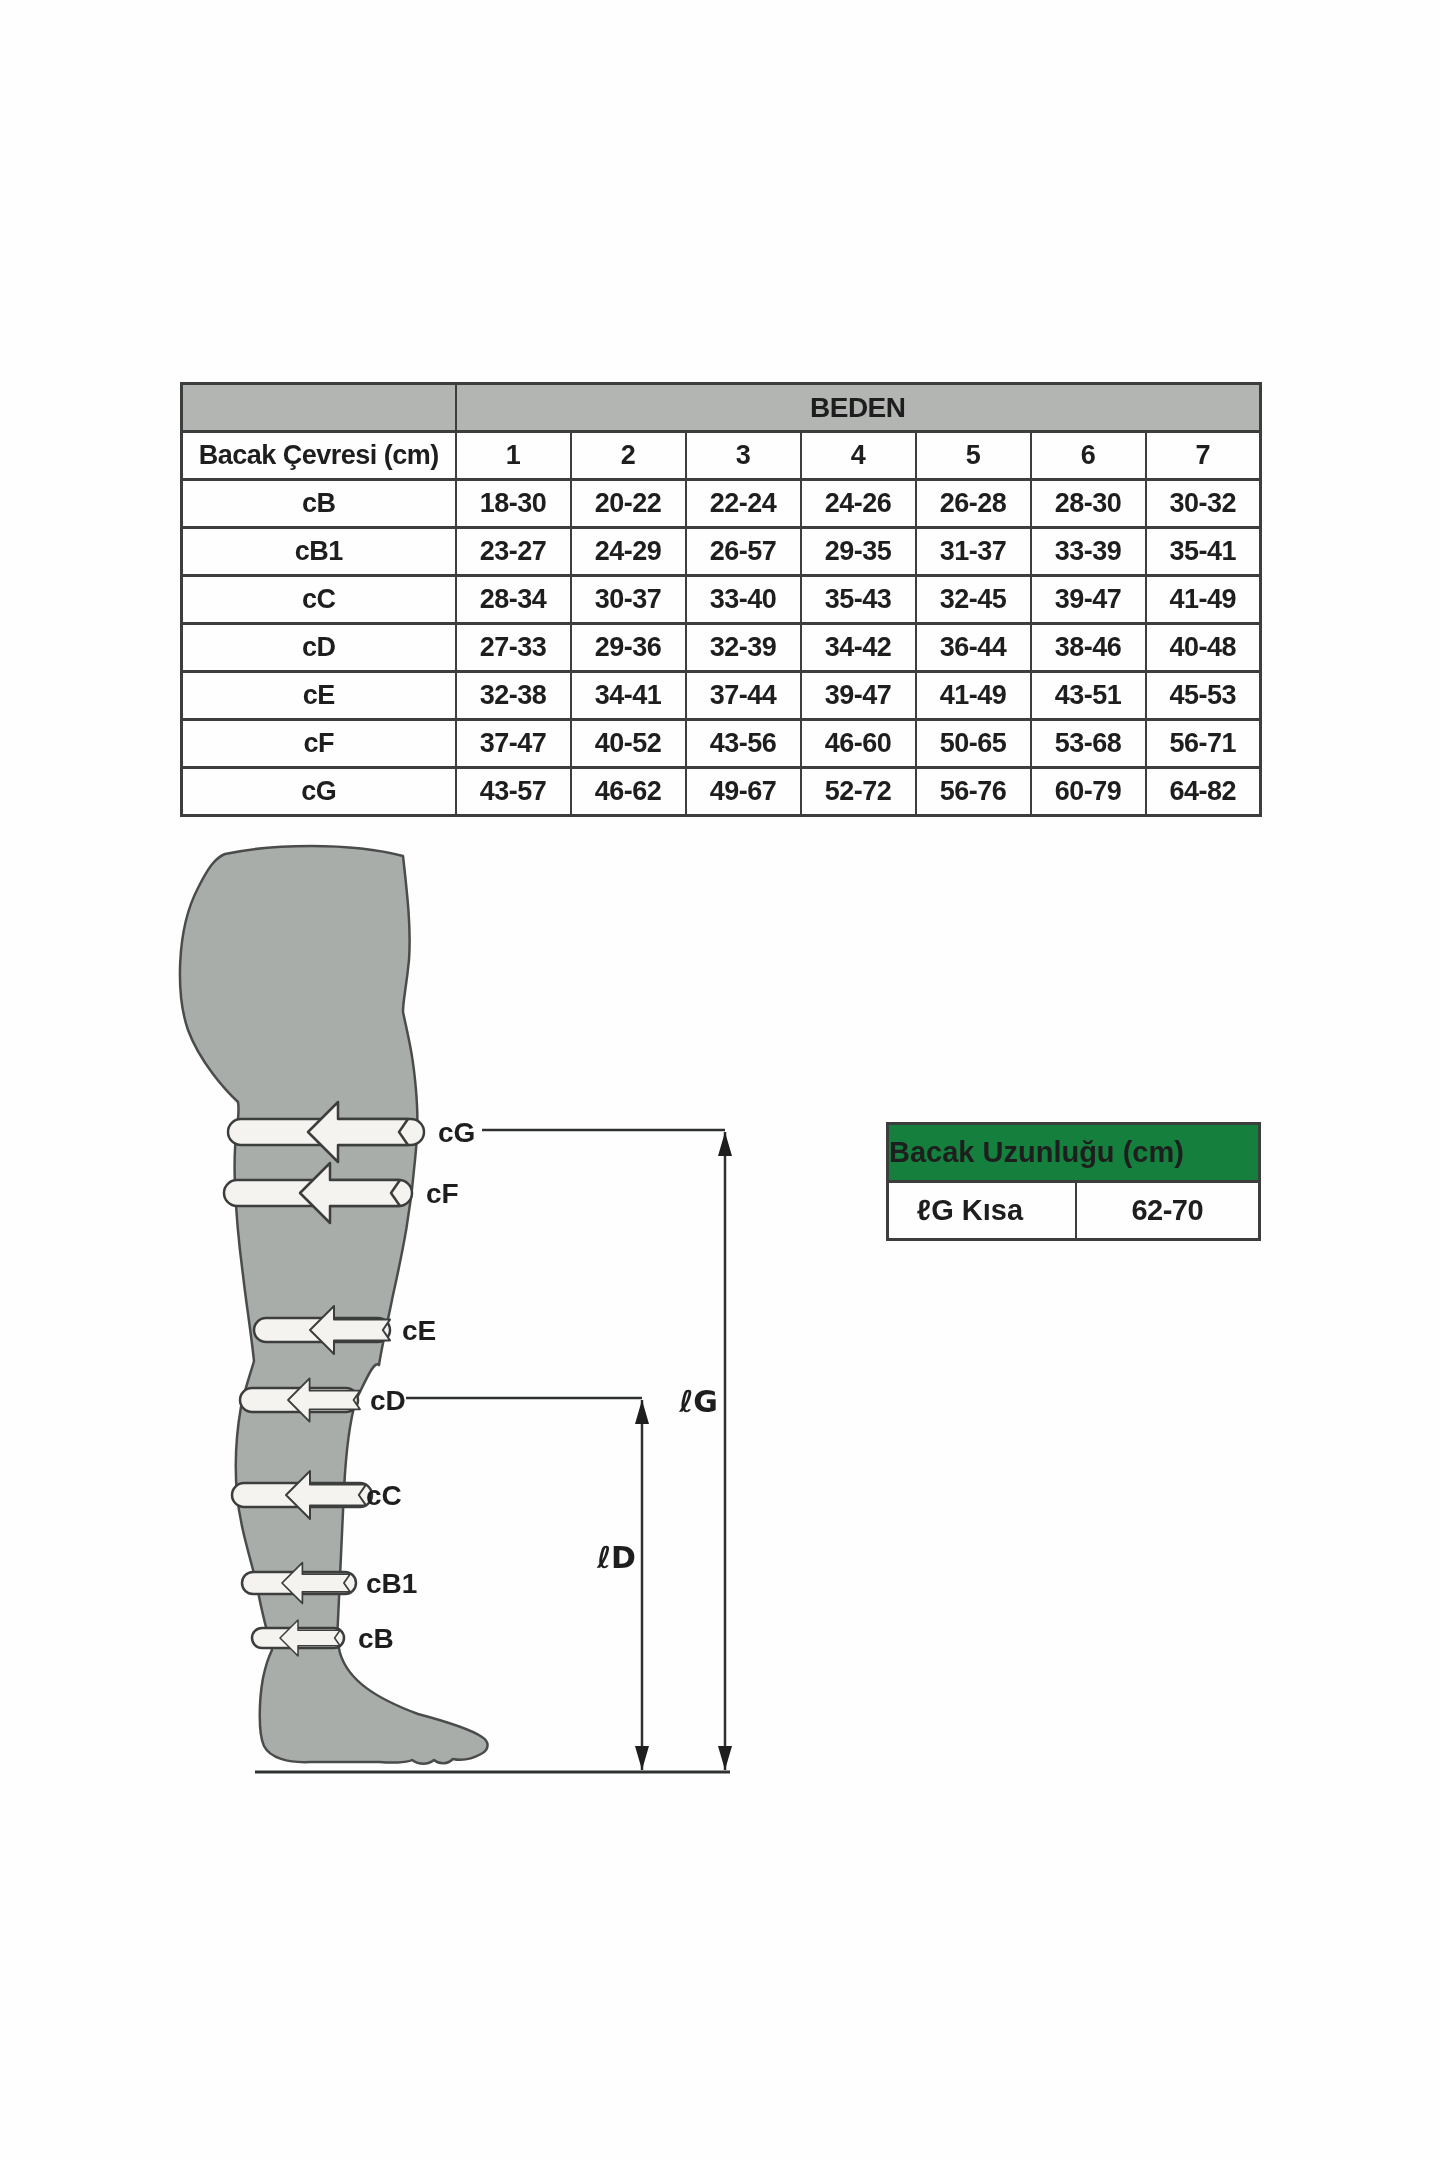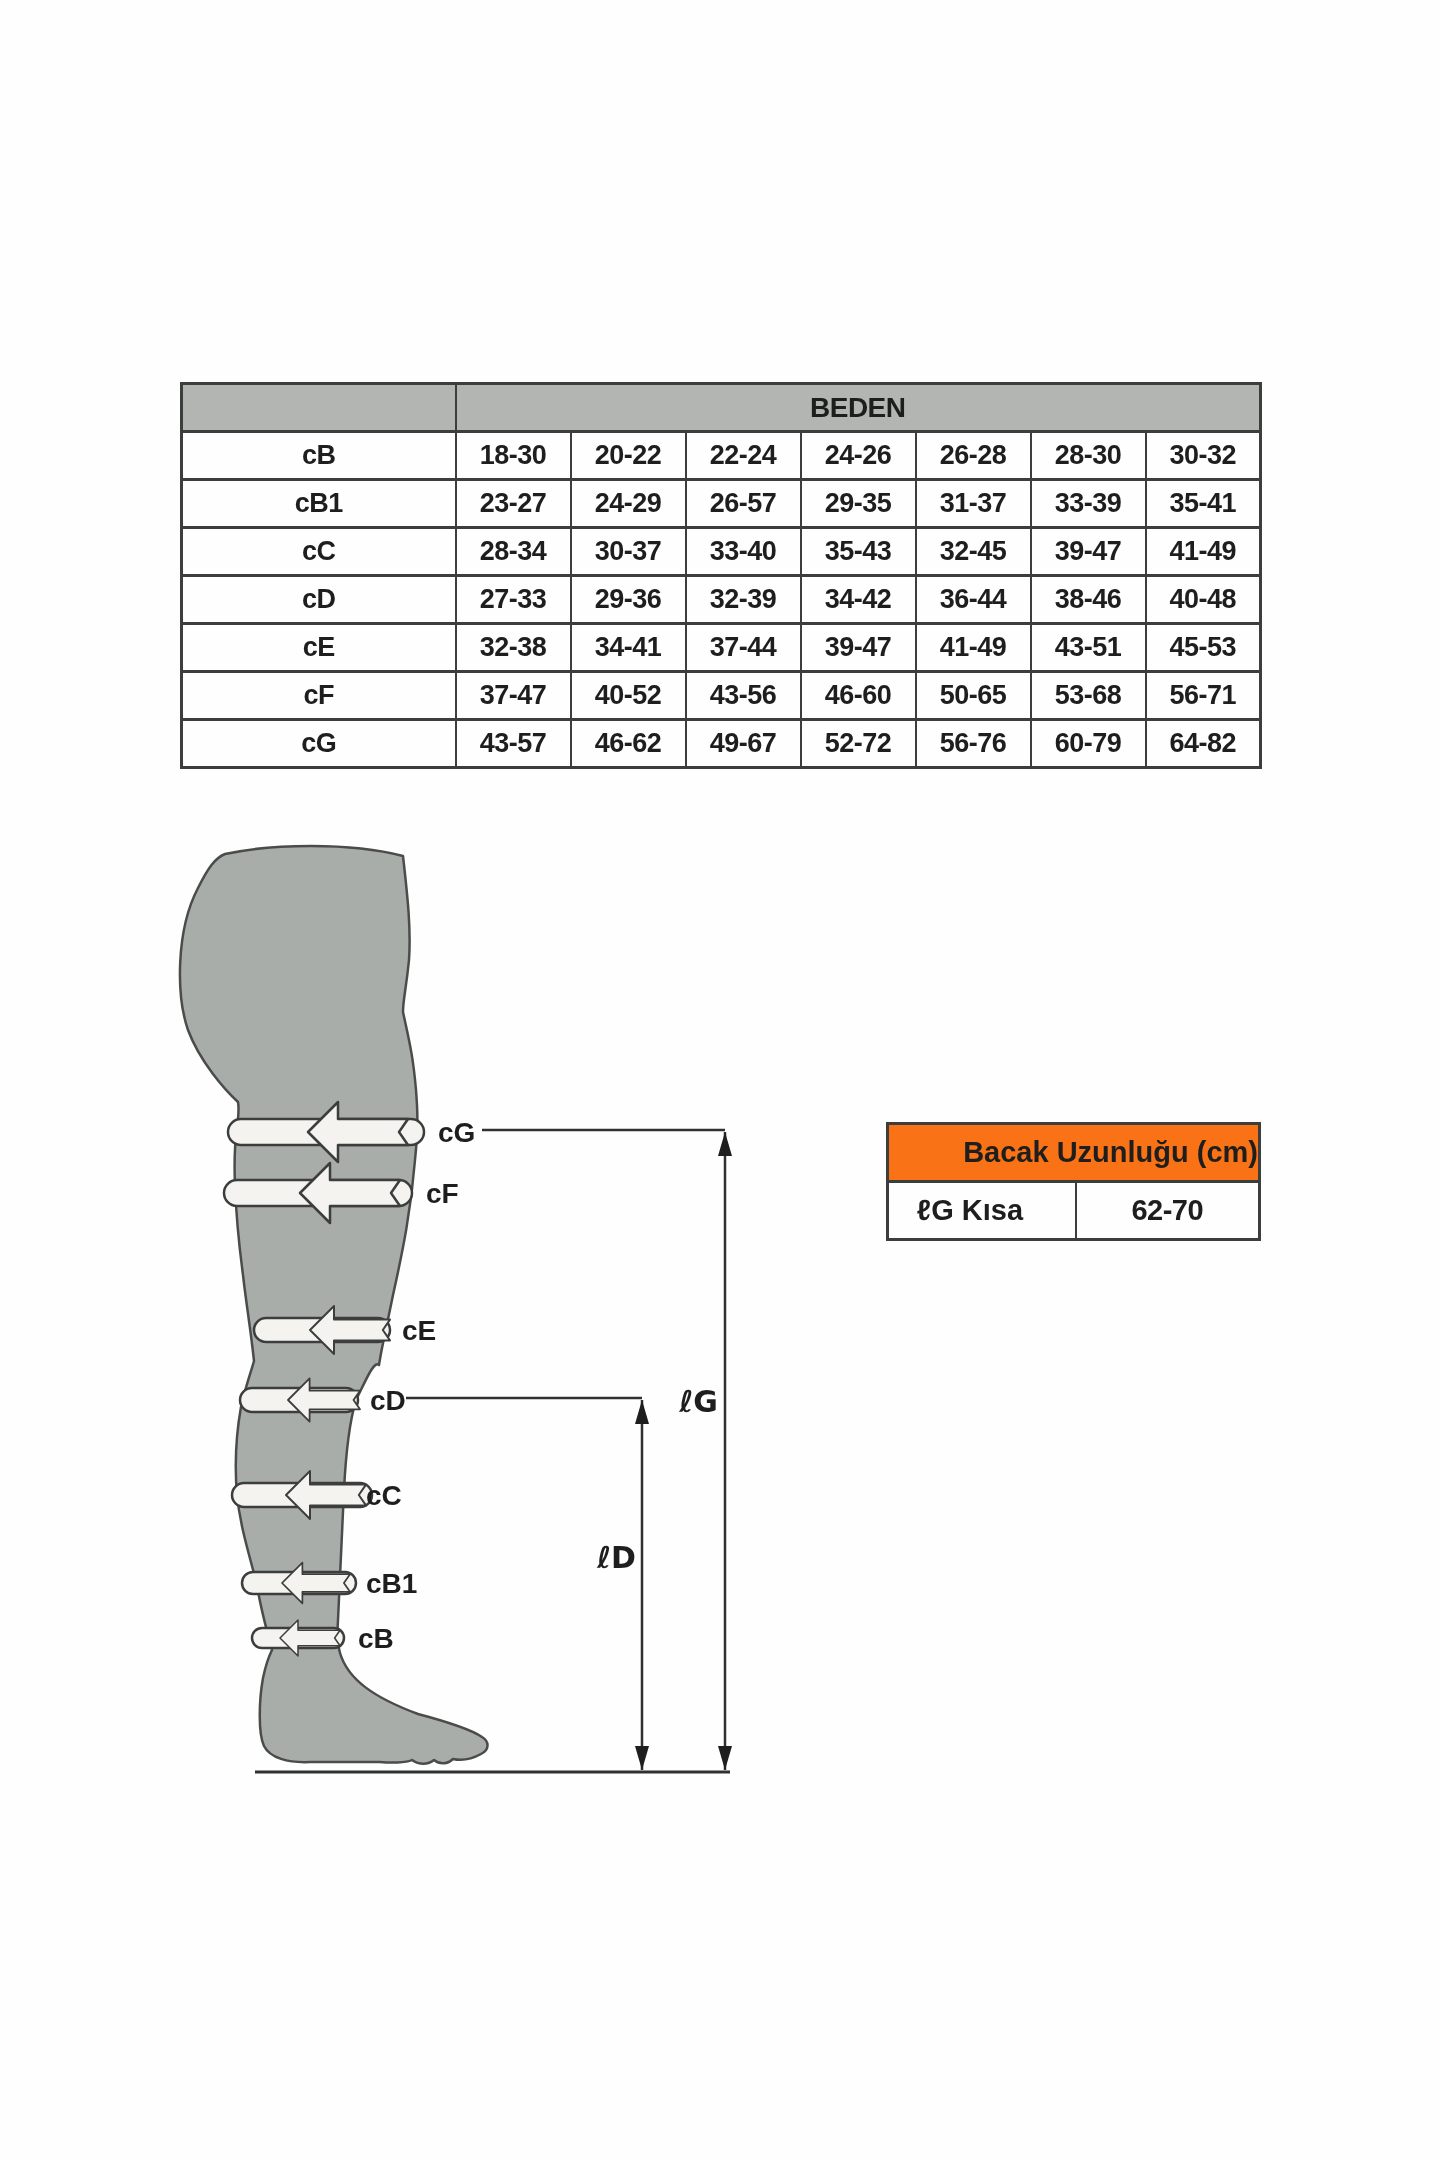--- a/index.html
+++ b/index.html
@@ -19,21 +19,21 @@
   .size-table .grey{background:#b3b5b3;}
   .size-table .beden{font-size:28px;}
 
   
   .len-table{position:absolute;left:886px;top:1122px;width:372px;border:3px solid #3c3e3d;}
   .len-table th,.len-table td{
     border-left:2px solid #3c3e3d;border-right:2px solid #3c3e3d;
     border-top:3px solid #3c3e3d;border-bottom:3px solid #3c3e3d;
     height:55px;vertical-align:middle;font-weight:700;font-size:29px;padding:0;white-space:nowrap;
   }
-  .len-table .grey{background:#f97316;text-align:right;font-size:29px;}
+  .len-table .grey{background:#15803d;text-align:left;font-size:29px;}
   .len-table .lbl{text-align:left;padding-left:28px;}
   .len-table .val{text-align:center;letter-spacing:-0.5px;}
 
   
   .leg-svg{position:absolute;left:160px;top:840px;width:600px;height:960px;}
   .leg-outline{fill:#a9adaa;stroke:#4a4c4b;stroke-width:2.5;stroke-linejoin:round;}
   .band{fill:#f4f3f0;stroke:#3c3e3d;stroke-width:2.5;}
   .band-arrow{fill:#f4f3f0;stroke:#3c3e3d;stroke-width:2.5;stroke-linejoin:round;}
   .band-label{font:700 28px "Liberation Sans","DejaVu Sans",sans-serif;fill:#1e1e1e;}
   .dim-label{font:700 30px "DejaVu Sans","Liberation Sans",sans-serif;fill:#1e1e1e;}
@@ -54,20 +54,30 @@
         <col style="width:115px">
         <col style="width:115px">
         <col style="width:115px">
         <col style="width:115px">
         <col style="width:115px">
       </colgroup>
     <tbody>
     <tr>
       <th class="grey"></th>
       <th class="grey beden" colspan="7">BEDEN</th>
+    </tr>
+    <tr>
+      <th>Bacak Çevresi (cm)</th>
+      <th>1</th>
+      <th>2</th>
+      <th>3</th>
+      <th>4</th>
+      <th>5</th>
+      <th>6</th>
+      <th>7</th>
     </tr>
     <tr>
       <th>cB</th>
       <td>18-30</td>
       <td>20-22</td>
       <td>22-24</td>
       <td>24-26</td>
       <td>26-28</td>
       <td>28-30</td>
       <td>30-32</td>

